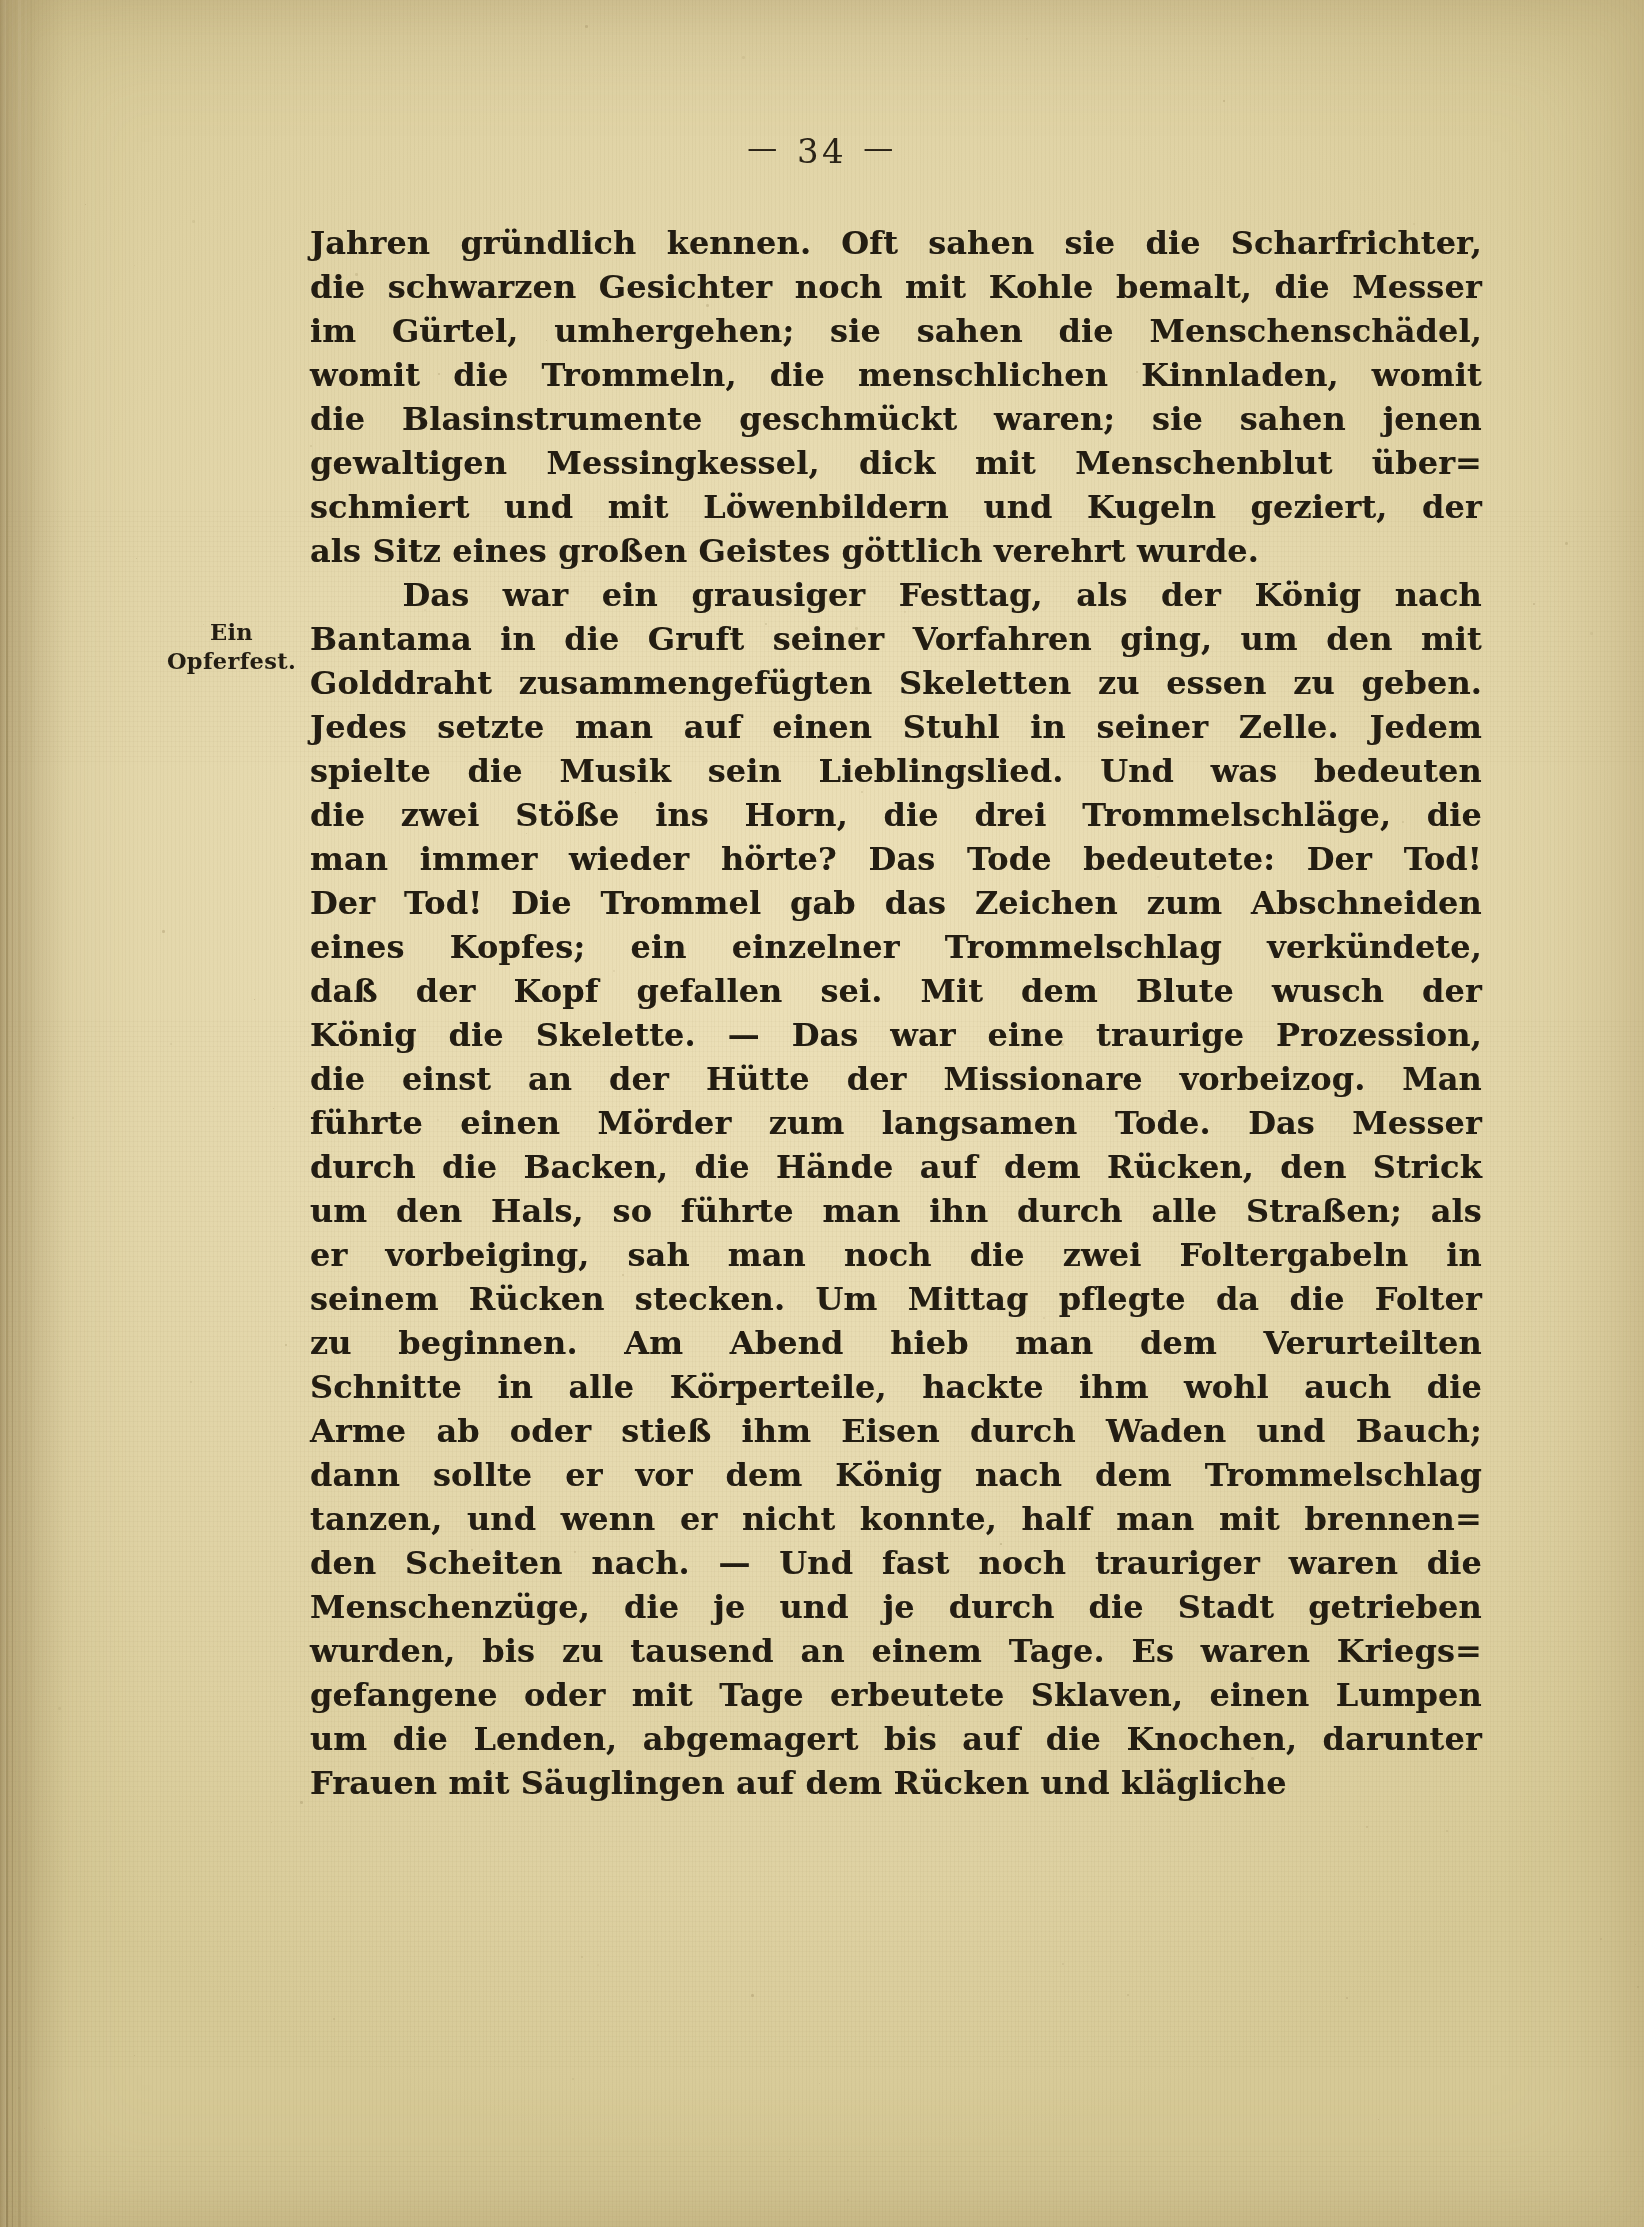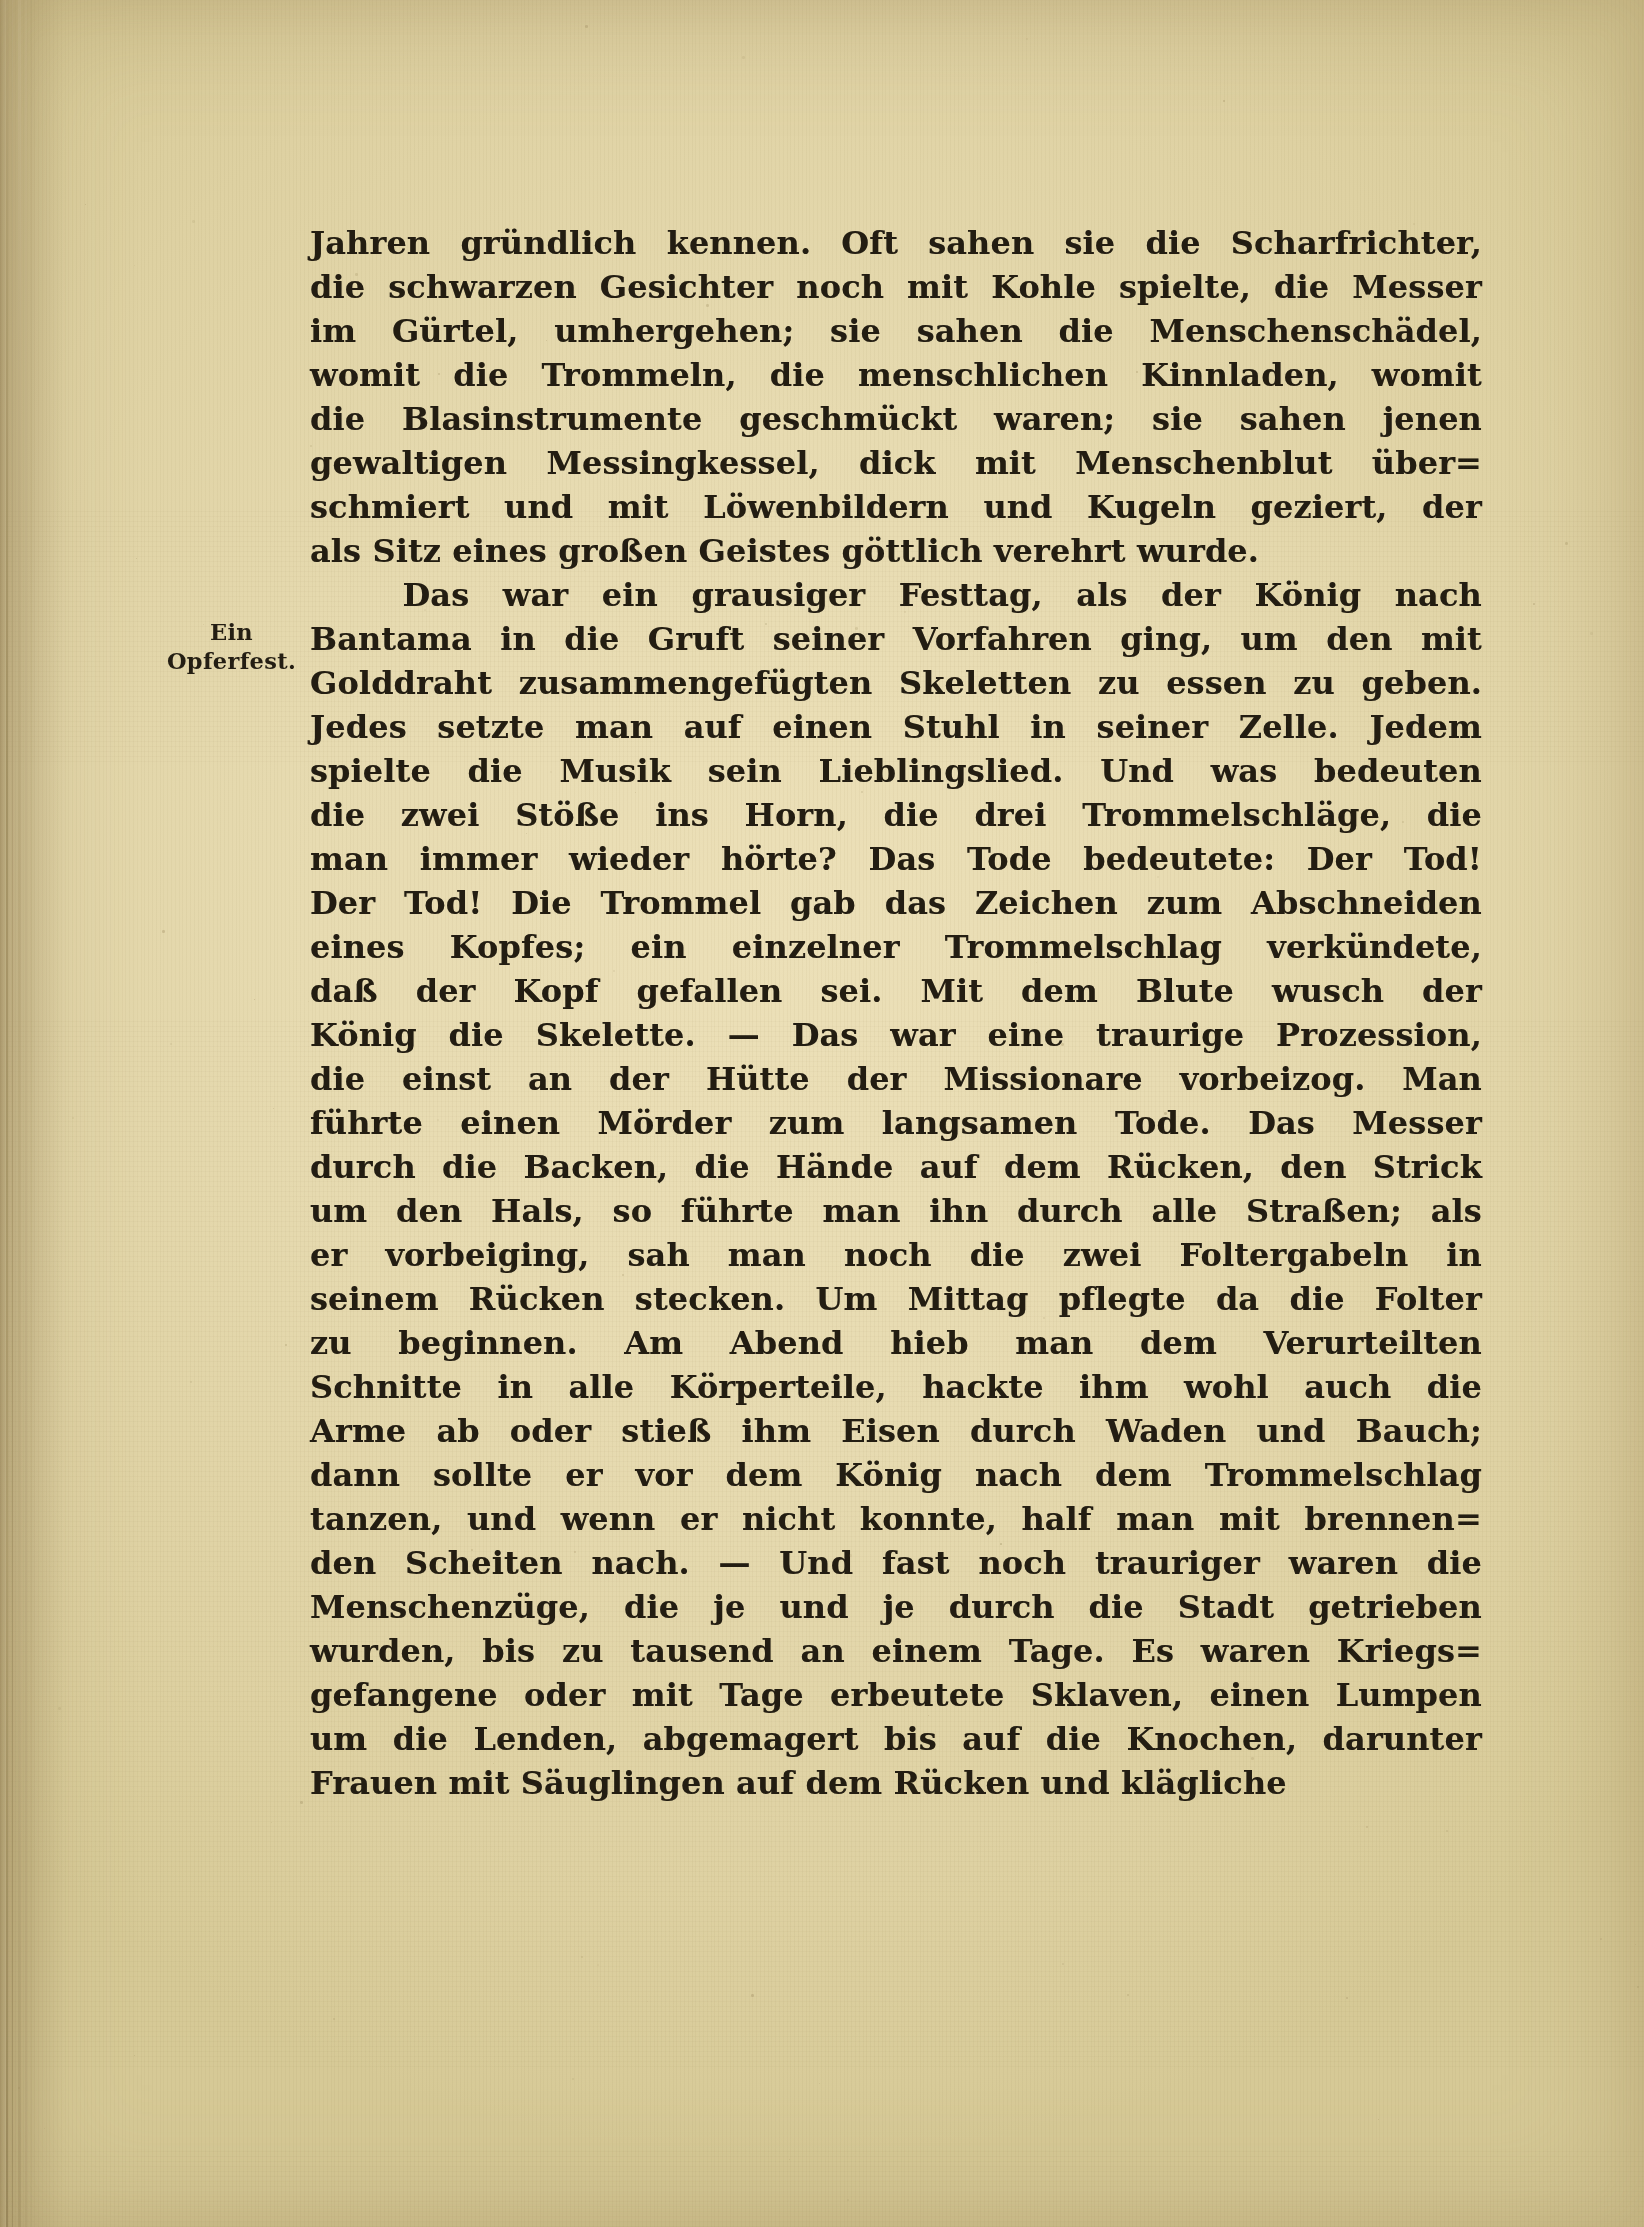--- a/index.html
+++ b/index.html
@@ -105,20 +105,23 @@
 <div class="edgeshade"></div>
 <div class="bind b6"></div>
 <div class="bind b1"></div>
 <div class="bind b2"></div>
 <div class="bind b3"></div>
 <div class="bind b4"></div>
 <div class="bind b5"></div>
 
 <div id="content">
 
+  <div class="folio">
+    <span class="dash">—</span><span>34</span><span class="dash">—</span>
+  </div>
 
   <div class="margin-note">
     <div>Ein</div>
     <div>Opferfest.</div>
   </div>
 
   <div class="textblock">
     <div id="lines">
         <div class="ln just">
           <span>Jahren</span>
@@ -130,21 +133,21 @@
           <span>die</span>
           <span>Scharfrichter,</span>
         </div>
         <div class="ln just">
           <span>die</span>
           <span>schwarzen</span>
           <span>Gesichter</span>
           <span>noch</span>
           <span>mit</span>
           <span>Kohle</span>
-          <span>spielte,</span>
+          <span>bemalt,</span>
           <span>die</span>
           <span>Messer</span>
         </div>
         <div class="ln just">
           <span>im</span>
           <span>Gürtel,</span>
           <span>umhergehen;</span>
           <span>sie</span>
           <span>sahen</span>
           <span>die</span>

